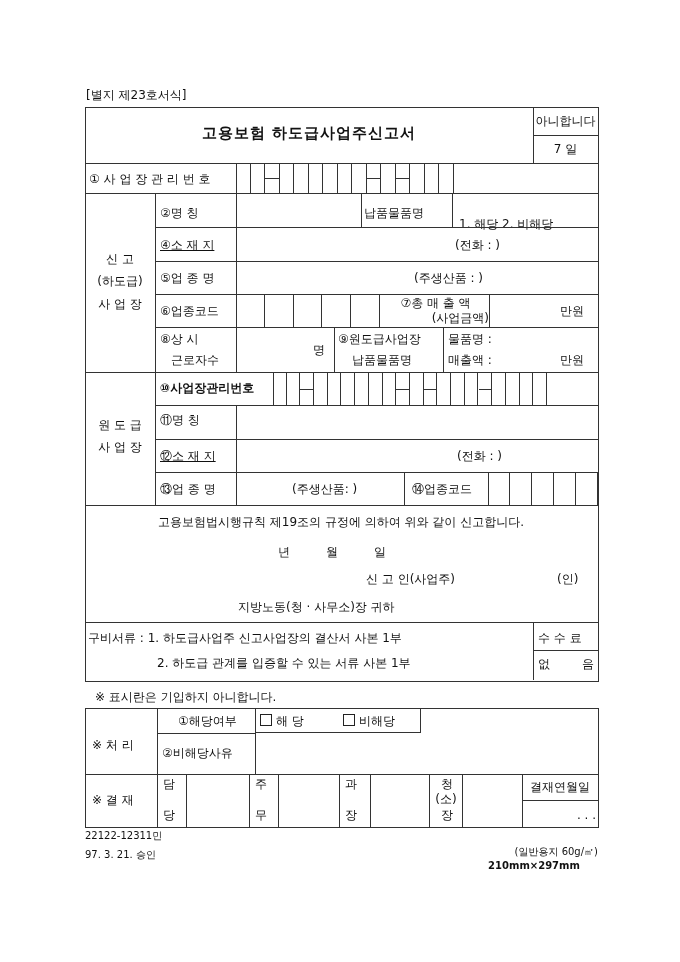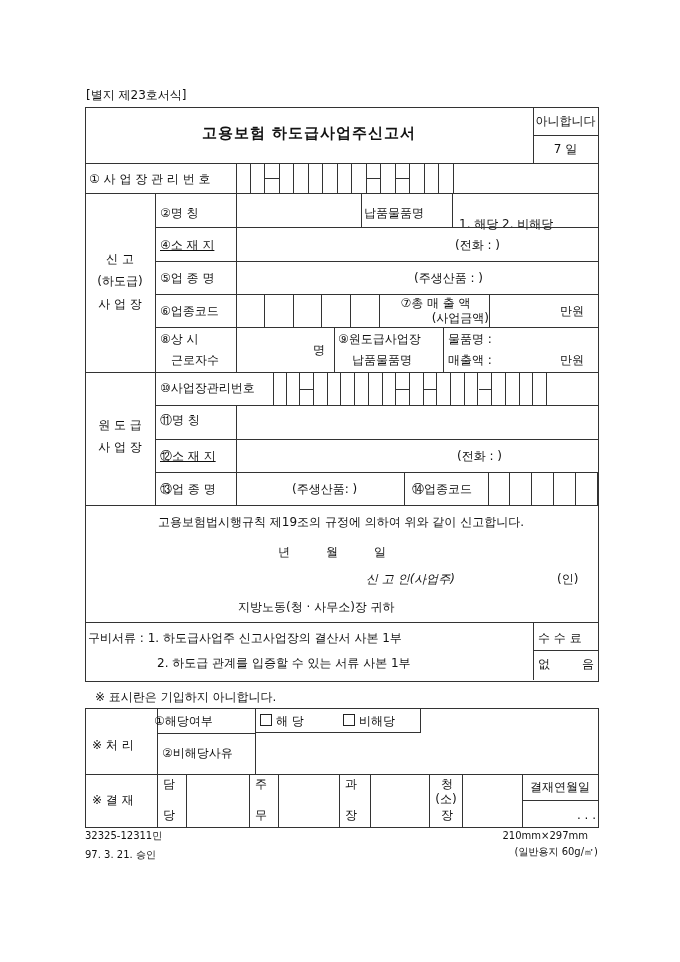--- a/index.html
+++ b/index.html
@@ -105,21 +105,21 @@
 <div class="ln v" style="left:443px;top:327px;height:45px;"></div>
 <div class="txt" style="left:448px;top:332px;">물품명  :</div>
 <div class="txt" style="left:448px;top:353px;">매출액  :</div>
 <div class="txt" style="left:560px;top:353px;">만원</div>
 <div class="ln h" style="left:85px;top:372px;width:513px;"></div>
 
 <div class="ln v" style="left:155px;top:372px;height:133px;"></div>
 <div class="txt" style="left:88px;top:418px;width:64px;text-align:center;">원 도 급</div>
 <div class="txt" style="left:88px;top:440px;width:64px;text-align:center;">사 업 장</div>
 
-<div class="txt" style="left:160px;top:381px;">⑩사업장관리번호</div>
+<div class="txt" style="left:160px;top:381px;font-weight:bold;">⑩사업장관리번호</div>
 <div class="ln v" style="left:273px;top:372px;height:33px;"></div>
 <div class="abs" style="left:273px;top:372px;width:325px;height:33px;" id="wpn2">
     <div class="box" style="left: 0px; width: 12.7px;"></div>
     <div class="box" style="left: 13.7px; width: 12.7px;"></div>
     <div class="box" style="left: 27.4px; width: 12.7px;">
       <div style="position: absolute; left: 0px; right: 0px; top: 50%; height: 1px; background: rgb(51, 51, 51);"></div>
     </div>
     <div class="box" style="left: 41.1px; width: 12.7px;"></div>
     <div class="box" style="left: 54.8px; width: 12.7px;"></div>
     <div class="box" style="left: 68.5px; width: 12.7px;"></div>
@@ -168,39 +168,39 @@
     <div class="box" style="left: 66px; width: 21px;"></div>
     <div class="box" style="left: 88px; width: 21px;"></div>
   </div>
 <div class="ln v" style="left:488px;top:472px;height:33px;"></div>
 <div class="ln h" style="left:85px;top:505px;width:513px;"></div>
 
 <div class="txt" style="left:85px;top:515px;width:512px;text-align:center;">고용보험법시행규칙 제19조의 규정에 의하여 위와 같이 신고합니다.</div>
 <div class="txt" style="left:278px;top:545px;">년</div>
 <div class="txt" style="left:326px;top:545px;">월</div>
 <div class="txt" style="left:374px;top:545px;">일</div>
-<div class="txt" style="left:366px;top:572px;font-style:italic;">신 고 인(사업주)</div>
+<div class="txt" style="left:366px;top:572px;">신 고 인(사업주)</div>
 <div class="txt" style="left:557px;top:572px;">(인)</div>
 <div class="txt" style="left:238px;top:600px;">지방노동(청 · 사무소)장 귀하</div>
 <div class="ln h" style="left:85px;top:622px;width:513px;"></div>
 
 <div class="txt" style="left:88px;top:631px;">구비서류 : 1. 하도급사업주 신고사업장의 결산서 사본  1부</div>
 <div class="txt" style="left:157px;top:656px;">2. 하도급 관계를 입증할 수 있는 서류 사본  1부</div>
 <div class="ln v" style="left:533px;top:622px;height:58px;"></div>
 <div class="ln h" style="left:533px;top:650px;width:65px;"></div>
 <div class="txt" style="left:538px;top:631px;">수  수  료</div>
 <div class="txt" style="left:538px;top:657px;">없</div>
 <div class="txt" style="left:582px;top:657px;">음</div>
 
 <div class="txt" style="left:95px;top:690px;">※ 표시란은 기입하지 아니합니다.</div>
 
 <div class="abs" style="left:85px;top:708px;width:512px;height:118px;border:1px solid #333;"></div>
 <div class="ln v" style="left:157px;top:708px;height:119px;"></div>
 <div class="txt" style="left:92px;top:738px;">※ 처     리</div>
-<div class="txt" style="left:154px;top:714px;">①해당여부</div>
+<div class="txt" style="left:178px;top:714px;">①해당여부</div>
 <div class="ln v" style="left:255px;top:708px;height:66px;"></div>
 <div class="abs" style="left:260px;top:713px;">
   <span class="cb"></span><span>해    당</span>
 </div>
 <div class="abs" style="left:343px;top:713px;">
   <span class="cb"></span><span>비해당</span>
 </div>
 <div class="ln v" style="left:420px;top:708px;height:25px;"></div>
 <div class="ln h" style="left:255px;top:732px;width:166px;"></div>
 <div class="ln h" style="left:157px;top:733px;width:98px;"></div>
@@ -227,16 +227,16 @@
 <div class="txt" style="left:433px;top:777px;width:28px;text-align:center;">청</div>
 <div class="txt" style="left:428px;top:792px;width:36px;text-align:center;">(소)</div>
 <div class="txt" style="left:433px;top:808px;width:28px;text-align:center;">장</div>
 <div class="ln v" style="left:462px;top:774px;height:53px;"></div>
 <div class="abs" style="left:463px;top:775px;width:58px;height:51px;"></div>
 <div class="ln v" style="left:522px;top:774px;height:53px;"></div>
 <div class="txt" style="left:522px;top:780px;width:76px;text-align:center;">결재연월일</div>
 <div class="ln h" style="left:522px;top:800px;width:76px;"></div>
 <div class="txt" style="left:524px;top:808px;width:72px;text-align:right;">.      .      .</div>
 
-<div class="txt sm" style="left:85px;top:829px;">32325-12311민</div>
+<div class="txt sm" style="left:85px;top:829px;">22122-12311민</div>
 <div class="txt sm" style="left:85px;top:848px;">97. 3. 21. 승인</div>
-<div class="txt sm" style="left:480px;top:829px;width:108px;text-align:right;">210mm×297mm</div>
+<div class="txt sm" style="left:480px;top:859px;width:108px;text-align:center;font-weight:bold;">210mm×297mm</div>
 <div class="txt sm" style="left:460px;top:845px;width:138px;text-align:right;">(일반용지 60g/㎡)</div>
 
 </body></html>

